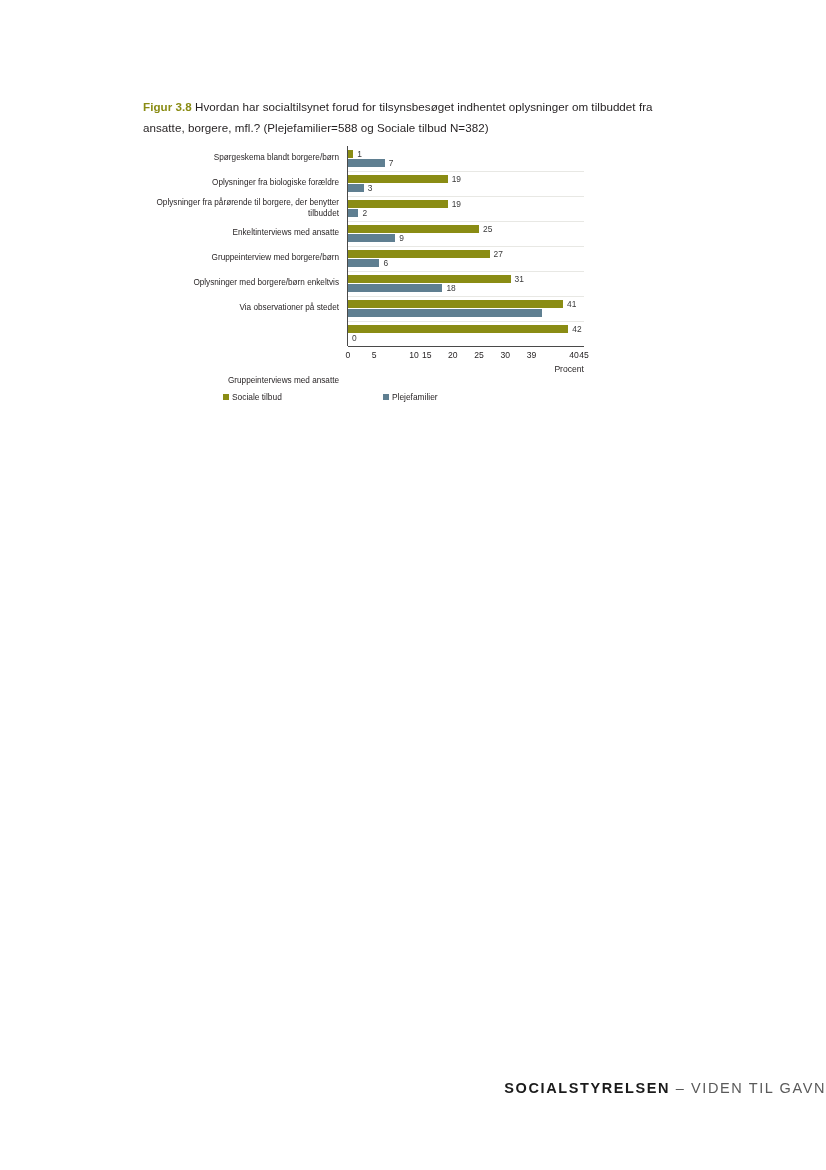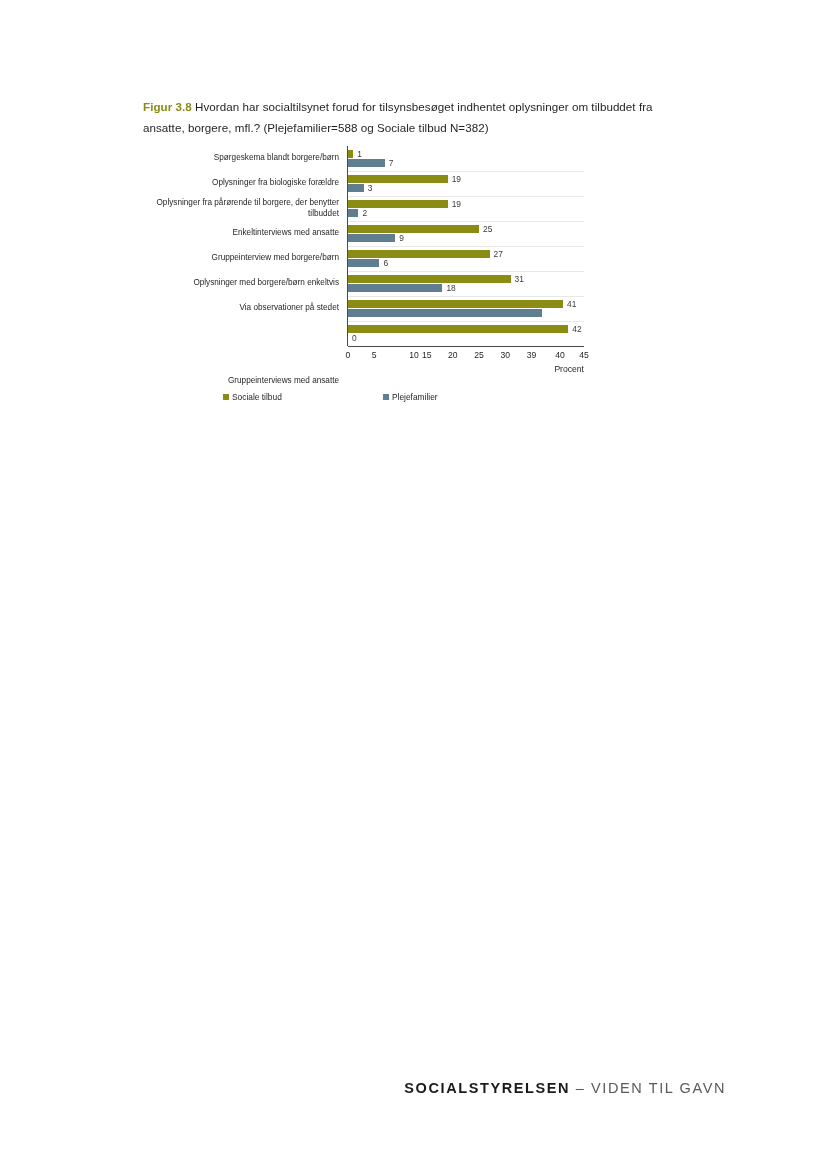--- a/index.html
+++ b/index.html
@@ -172,21 +172,20 @@
   .legend-swatch.green { background: #8a8c14; }
   .legend-swatch.blue  { background: #5f7f91; }
 
   
   .footer {
     position: absolute;
     left: 0;
     top: 1080px;
     width: 826px;
     text-align: right;
-    padding-right: 100px;
     box-sizing: border-box;
     font-size: 14.5px;
     letter-spacing: 1.6px;
     white-space: nowrap;
   }
   .footer .brand {
     font-weight: 700;
     color: #1a1a1a;
   }
   .footer .tagline {
@@ -275,21 +274,21 @@
         <div class="axis-bottom"></div>
         <div class="ticks">
             <div class="tick" style="left: 0px;">0</div>
             <div class="tick" style="left: 26.2222px;">5</div>
             <div class="tick" style="left: 52px; margin-left: 14px;">10</div>
             <div class="tick" style="left: 78.6667px;">15</div>
             <div class="tick" style="left: 104.889px;">20</div>
             <div class="tick" style="left: 131.111px;">25</div>
             <div class="tick" style="left: 157.333px;">30</div>
             <div class="tick" style="left: 183.556px;">39</div>
-            <div class="tick" style="left: 212px;">40</div>
+            <div class="tick" style="left: 226px;">40</div>
             <div class="tick" style="left: 236px;">45</div>
           </div>
         <div class="axis-title">Procent</div>
       </div>
 
       <div class="legend">
           <div class="legend-item" style="left: 80px;">
             <span class="legend-swatch green" style="background: rgb(138, 140, 20);"></span>
             <span>Sociale tilbud</span>
           </div>

